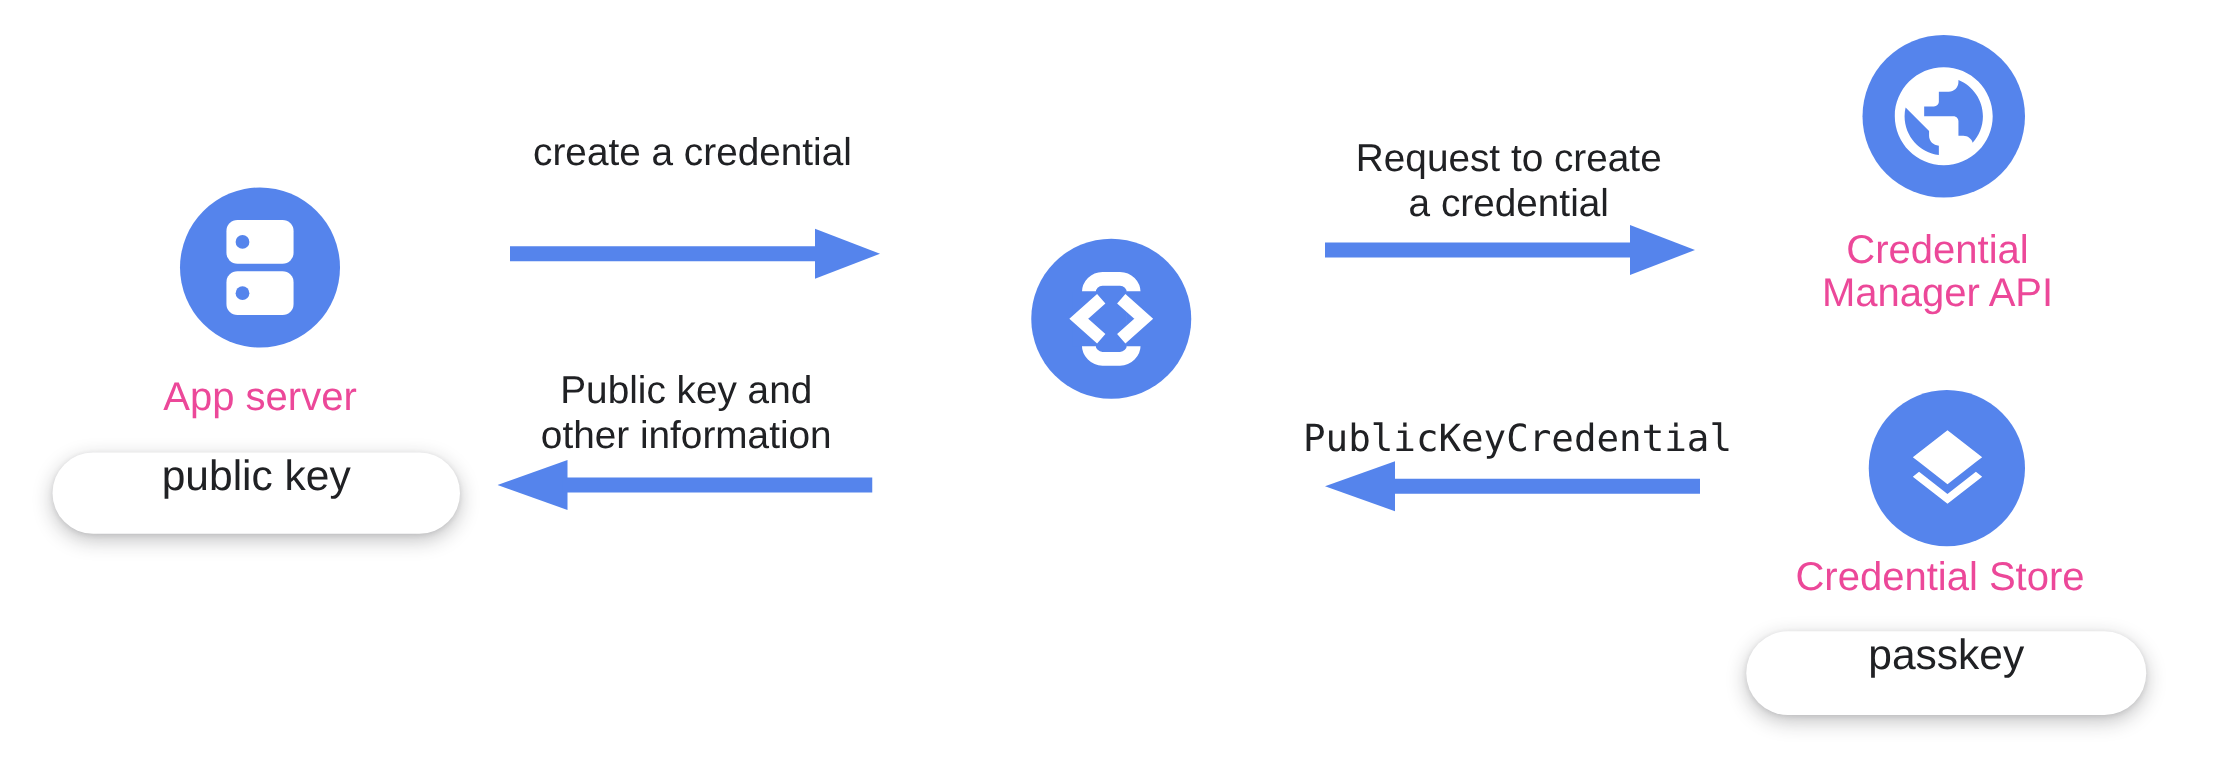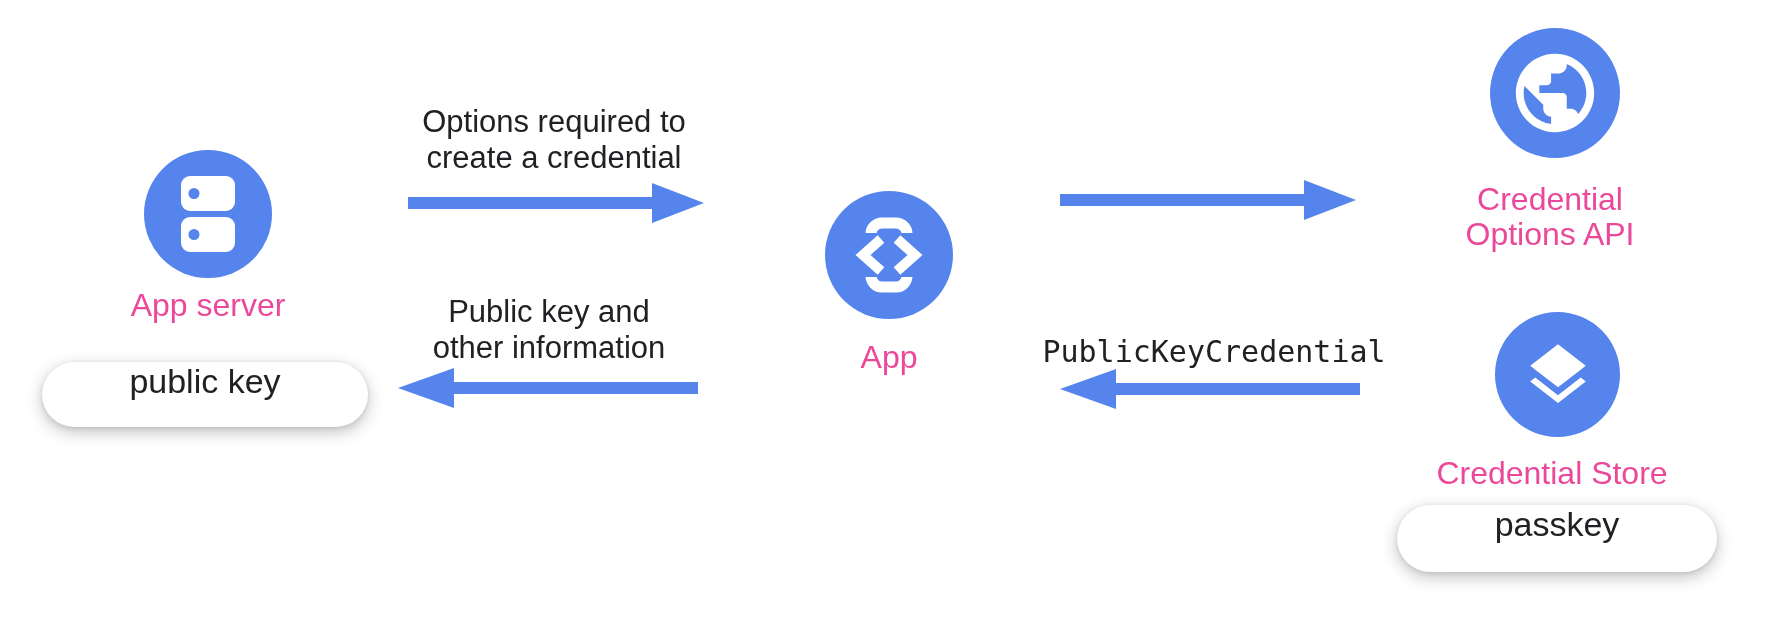--- a/index.html
+++ b/index.html
@@ -39,72 +39,74 @@
 <div class="canvas">
 
   <div class="abs circle" style="left:144px;top:150px;width:128px;height:128px;">
     <svg width="54" height="76" viewBox="0 0 54 76">
       <rect x="0" y="0" width="54" height="35" rx="9" fill="#ffffff"></rect>
       <rect x="0" y="41" width="54" height="35" rx="9" fill="#ffffff"></rect>
       <circle cx="13" cy="17.5" r="5.5" fill="#5584EC"></circle>
       <circle cx="13" cy="58.5" r="5.5" fill="#5584EC"></circle>
     </svg>
   </div>
-  <div class="abs node-label" style="left:58px;top:288px;width:300px;">App server</div>
+  <div class="abs node-label" style="left:58px;top:300px;width:300px;">App server</div>
   <div class="abs pill" style="left:42px;top:362px;width:326px;height:65px;">
     <span>public key</span>
   </div>
 
   <div class="abs arrow-label" style="left:399px;top:104px;width:310px;">
-    <div>Options required to</div>
     <div>create a credential</div>
   </div>
   <svg class="abs arrow-svg" style="left:408px;top:182px;" width="296" height="42" viewBox="0 0 296 42">
     <rect class="arrow-fill" x="0" y="15" width="248" height="12"></rect>
     <polygon class="arrow-fill" points="244,1 296,21 244,41"></polygon>
   </svg>
 
   <div class="abs circle" style="left:825px;top:191px;width:128px;height:128px;">
     <svg width="96" height="96" viewBox="0 0 96 96">
       <rect x="30" y="16" width="36" height="64" rx="11" fill="none" stroke="#ffffff" stroke-width="11"></rect>
       <rect x="17" y="26" width="19" height="44" fill="#5584EC"></rect>
       <rect x="60" y="26" width="19" height="44" fill="#5584EC"></rect>
       <polyline points="40,32 22,48 40,64" fill="none" stroke="#ffffff" stroke-width="10"></polyline>
       <polyline points="56,32 74,48 56,64" fill="none" stroke="#ffffff" stroke-width="10"></polyline>
     </svg>
   </div>
-  <div class="abs node-label" style="left:739px;top:340px;width:300px;">App</div>
 
+  <div class="abs arrow-label" style="left:1052px;top:109px;width:310px;">
+    <div>Request to create</div>
+    <div>a credential</div>
+  </div>
   <svg class="abs arrow-svg" style="left:1060px;top:179px;" width="296" height="42" viewBox="0 0 296 42">
     <rect class="arrow-fill" x="0" y="15" width="248" height="12"></rect>
     <polygon class="arrow-fill" points="244,1 296,21 244,41"></polygon>
   </svg>
 
   <div class="abs circle" style="left:1490px;top:28px;width:130px;height:130px;">
     <svg width="94" height="94" viewBox="0 0 24 24">
       <path fill="#ffffff" d="M12 2C6.48 2 2 6.48 2 12s4.48 10 10 10 10-4.48 10-10S17.52 2 12 2zm-1 17.93c-3.95-.49-7-3.85-7-7.93 0-.62.08-1.21.21-1.79L9 15v1c0 1.1.9 2 2 2v1.93zm6.9-2.54c-.26-.81-1-1.39-1.9-1.39h-1v-3c0-.55-.45-1-1-1H8v-2h2c.55 0 1-.45 1-1V7h2c1.1 0 2-.9 2-2v-.41c2.93 1.19 5 4.06 5 7.41 0 2.08-.8 3.97-2.1 5.39z"></path>
     </svg>
   </div>
   <div class="abs node-label" style="left:1400px;top:182px;width:300px;">
     <div>Credential</div>
-    <div>Options API</div>
+    <div>Manager API</div>
   </div>
 
   <div class="abs mono-label" style="left:1034px;top:334px;width:360px;">PublicKeyCredential</div>
   <svg class="abs arrow-svg" style="left:1060px;top:368px;" width="300" height="42" viewBox="0 0 300 42">
     <polygon class="arrow-fill" points="56,1 0,21 56,41"></polygon>
     <rect class="arrow-fill" x="52" y="15" width="248" height="12"></rect>
   </svg>
 
   <div class="abs circle" style="left:1495px;top:312px;width:125px;height:125px;">
     <svg width="74" height="74" viewBox="0 0 24 24">
       <path fill="#ffffff" d="M11.99 18.54l-7.37-5.73L3 14.07l9 7 9-7-1.63-1.27-7.38 5.74zM12 16l7.36-5.73L21 9l-9-7-9 7 1.63 1.27L12 16z"></path>
     </svg>
   </div>
-  <div class="abs node-label" style="left:1402px;top:456px;width:300px;">Credential Store</div>
+  <div class="abs node-label" style="left:1402px;top:444px;width:300px;">Credential Store</div>
   <div class="abs arrow-label" style="left:394px;top:294px;width:310px;">
     <div>Public key and</div>
     <div>other information</div>
   </div>
 
   <div class="abs pill" style="left:1397px;top:505px;width:320px;height:67px;">
     <span>passkey</span>
   </div>
   <svg class="abs arrow-svg" style="left:398px;top:367px;" width="300" height="42" viewBox="0 0 300 42">
     <polygon class="arrow-fill" points="56,1 0,21 56,41"></polygon>

